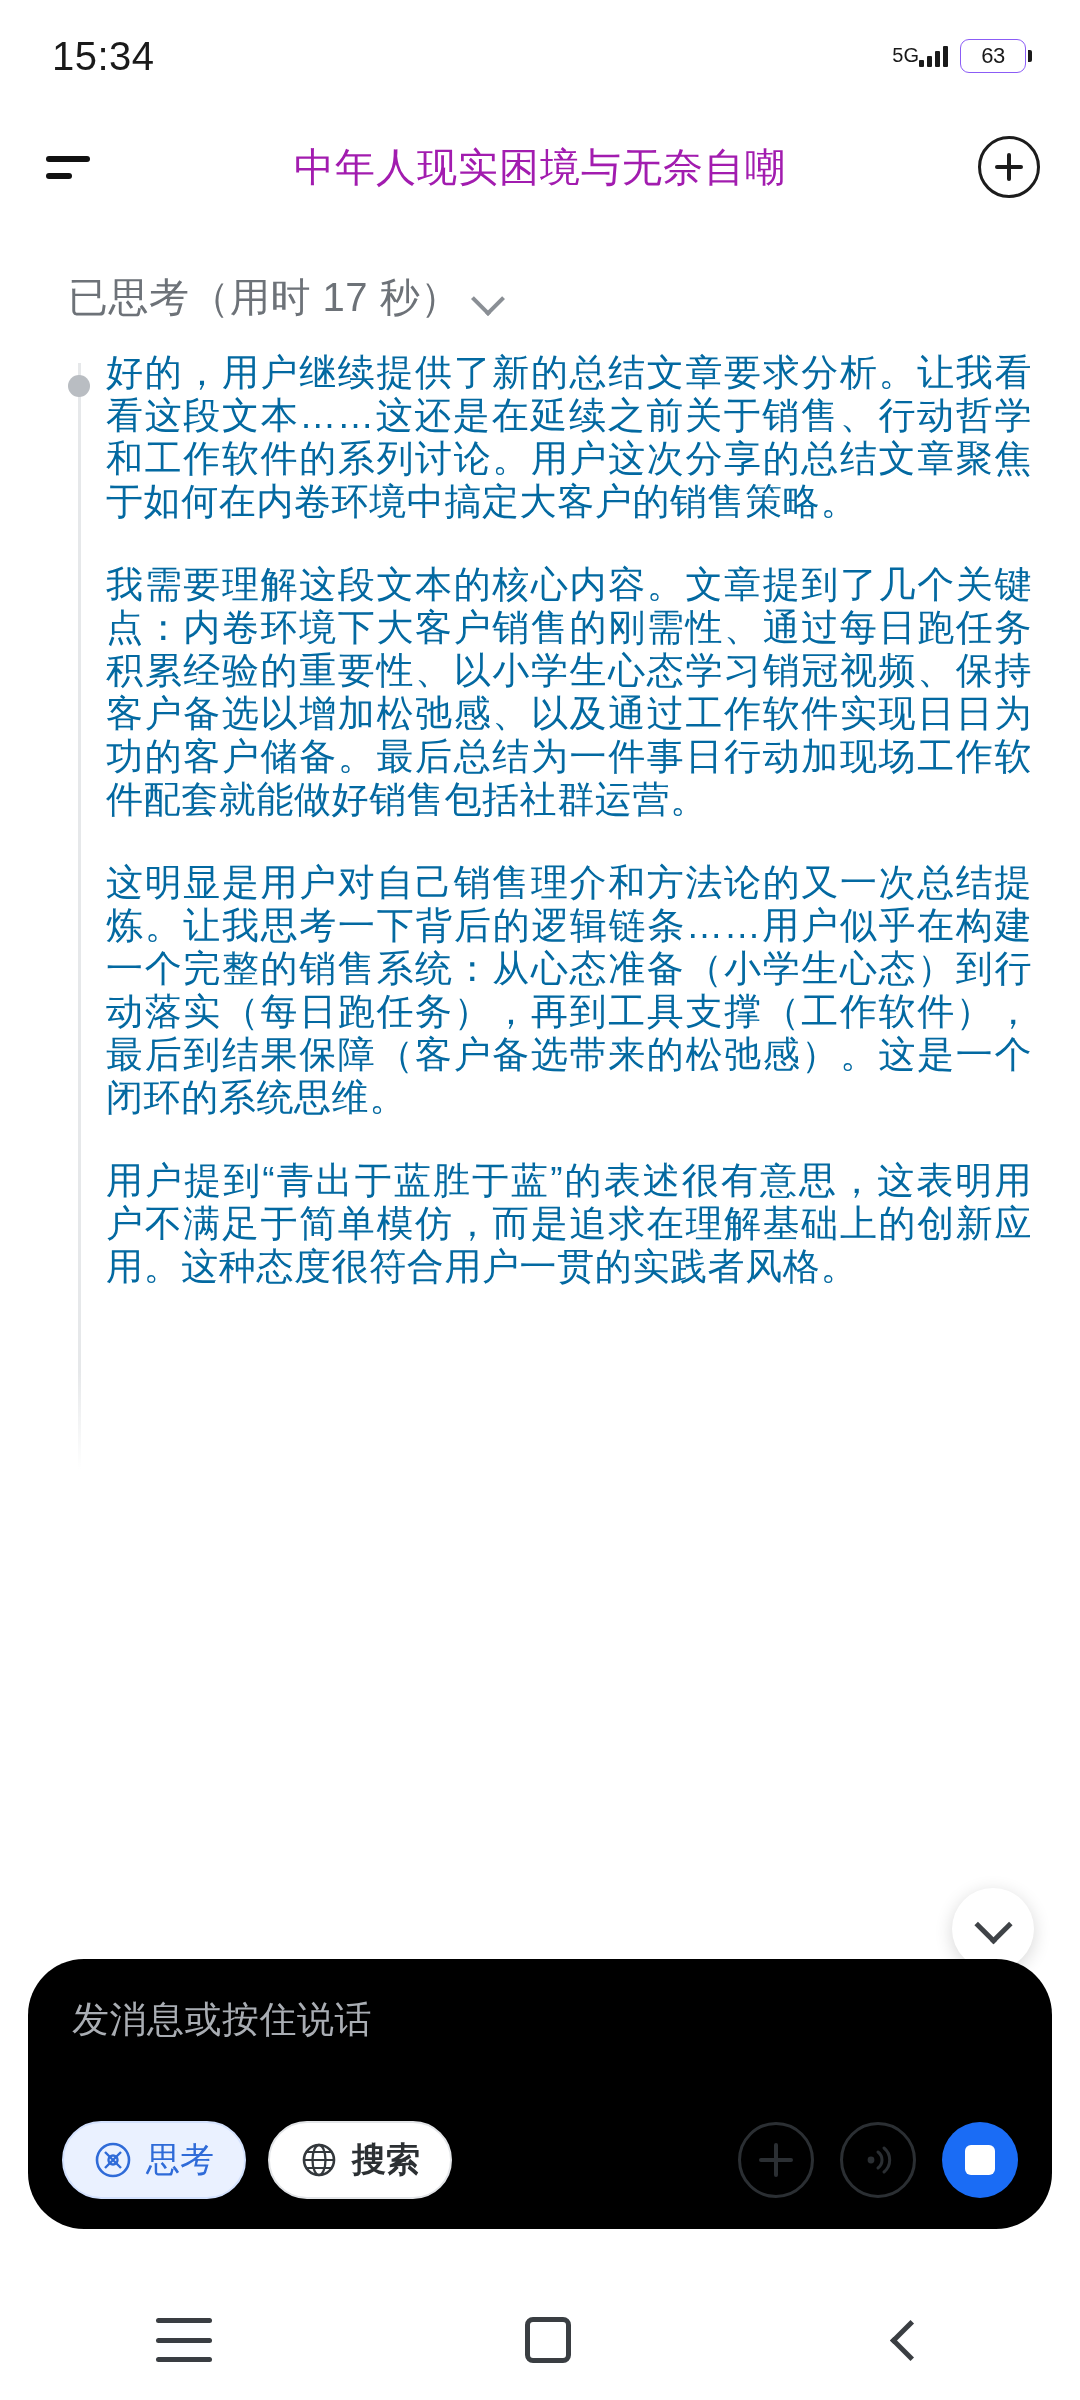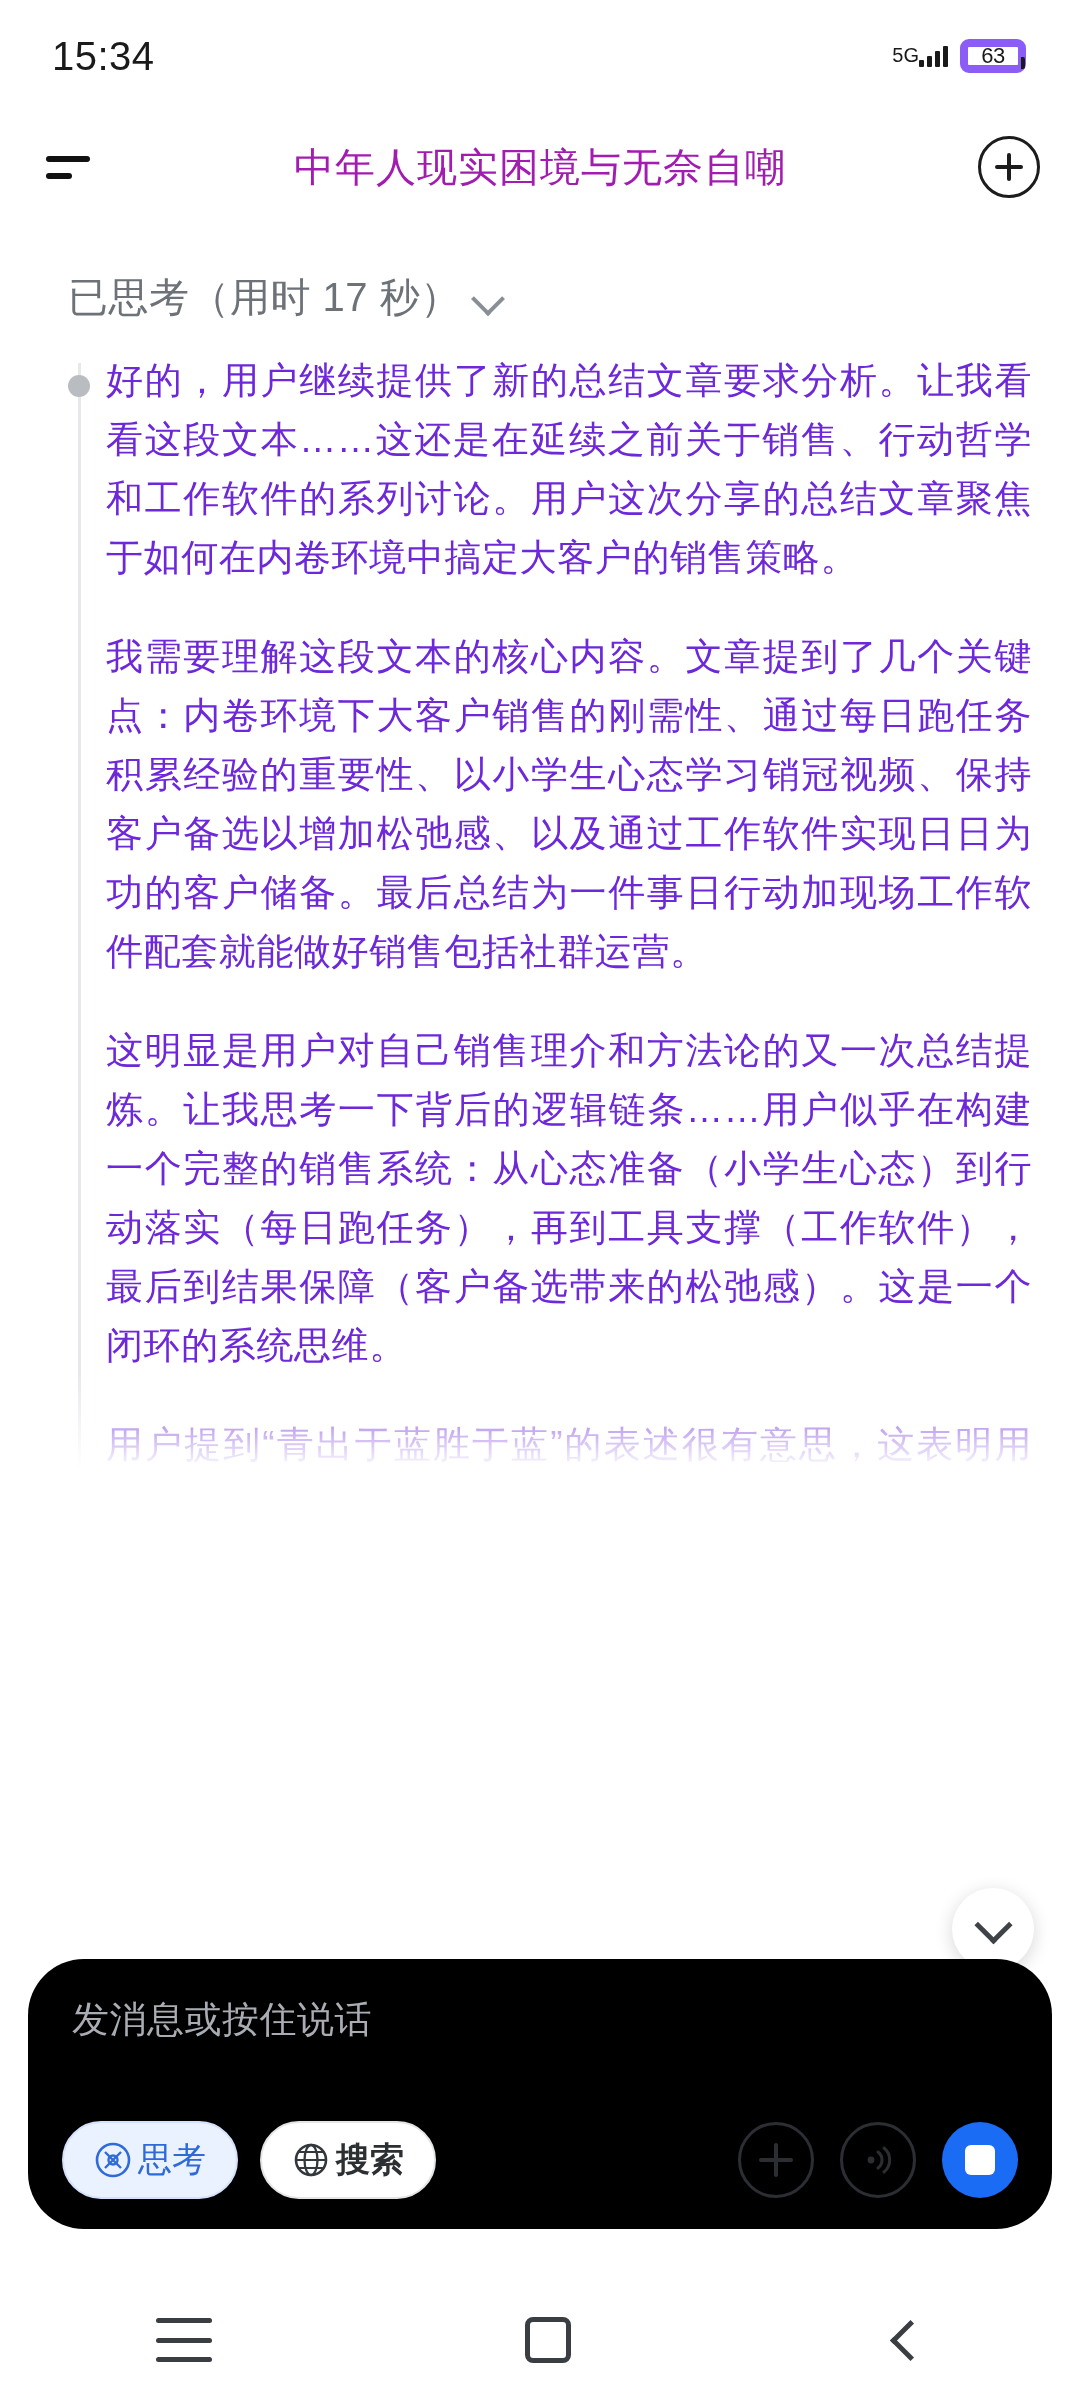--- a/index.html
+++ b/index.html
@@ -54,21 +54,21 @@
     background: #1a1a1a;
     border-radius: 1px;
   }
   .bars i:nth-child(1) { height: 7px; }
   .bars i:nth-child(2) { height: 11px; }
   .bars i:nth-child(3) { height: 16px; }
   .bars i:nth-child(4) { height: 21px; }
   .battery {
     width: 66px;
     height: 34px;
-    border: 8px solid #8b5cf6;
+    border: 1px solid #8b5cf6;
     border-radius: 9px;
     position: relative;
     display: flex;
     align-items: center;
     justify-content: center;
   }
   .battery:after {
     content: "";
     position: absolute;
     right: -7px;
@@ -191,22 +191,22 @@
     position: absolute;
     left: 68px;
     top: 24px;
     width: 22px;
     height: 22px;
     border-radius: 50%;
     background: #b9bdc2;
   }
   .reason-wrap p {
     font-size: 37px;
-    line-height: 59px;
-    color: #6d28d9;
+    line-height: 43px;
+    color: #0369a1;
     letter-spacing: 0.6px;
     margin-bottom: 40px;
     text-align: justify;
   }
   .reason-wrap p:last-child { margin-bottom: 0; }
   .reason-fade {
     position: absolute;
     left: 0; right: 0;
     bottom: 0;
     height: 120px;
@@ -258,21 +258,21 @@
     right: 34px;
     bottom: 30px;
     display: flex;
     align-items: center;
   }
   .chip {
     height: 78px;
     border-radius: 40px;
     display: flex;
     align-items: center;
-    gap: 6px;
+    gap: 14px;
     padding: 0 30px;
     font-size: 34px;
     background: #ffffff;
     border: 2px solid #e3e5e8;
     color: #2c3033;
   }
   .chip.active {
     background: #eaf1ff;
     border-color: #d3e1fd;
     color: #2f6bd8;

